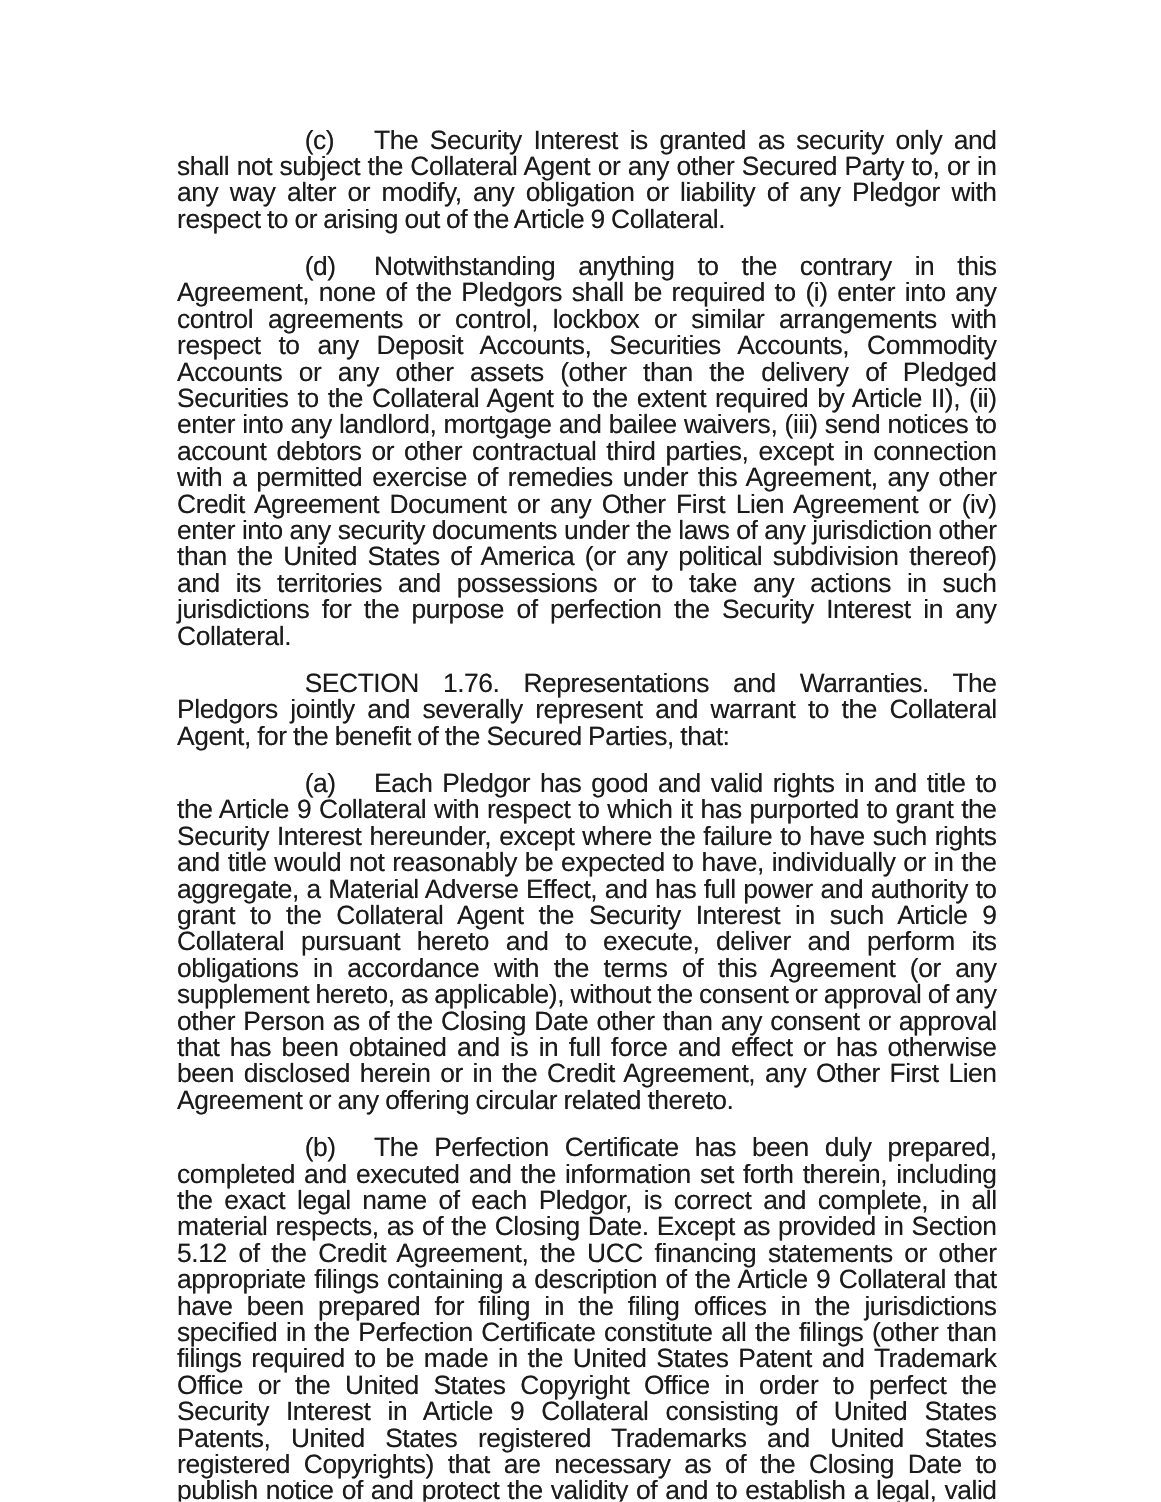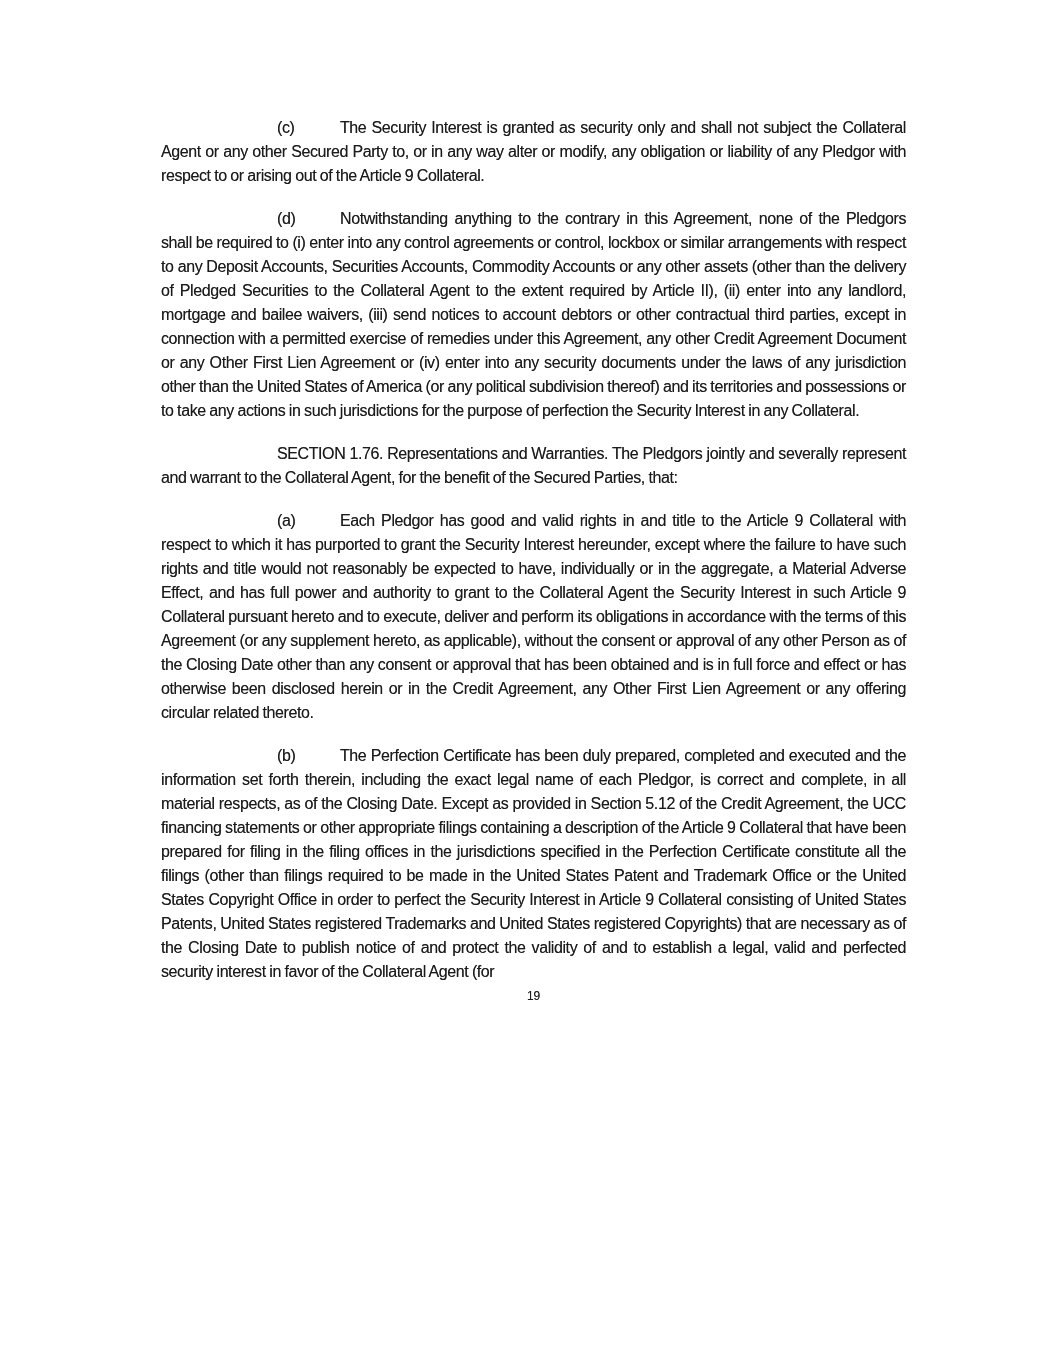--- a/index.html
+++ b/index.html
@@ -21,21 +21,21 @@
     background: #ffffff;
   }
   .content {
     position: absolute;
     left: 161px;
     top: 116px;
     width: 745px;
   }
   p.para {
     margin: 0 0 19px 0;
-    font-size: 16px;
+    font-size: 24px;
     line-height: 24px;
     text-align: justify;
     text-indent: 116px;
     letter-spacing: -0.4px;
     word-spacing: -0.5px;
     text-shadow: 0 0 0.4px rgba(0,0,0,0.55);
   }
   p.para:last-of-type {
     margin-bottom: 0;
   }

